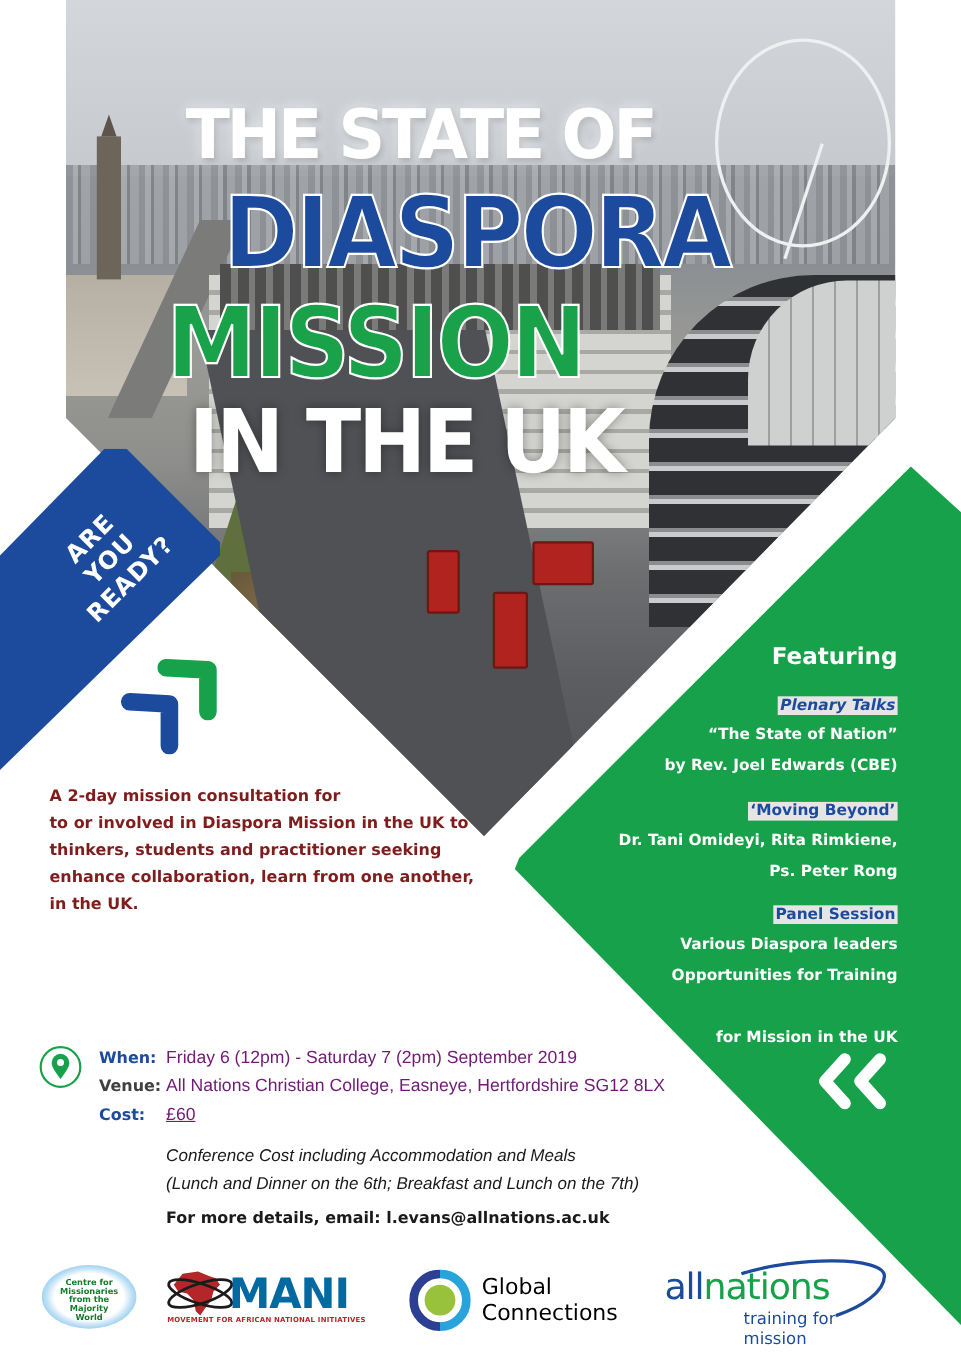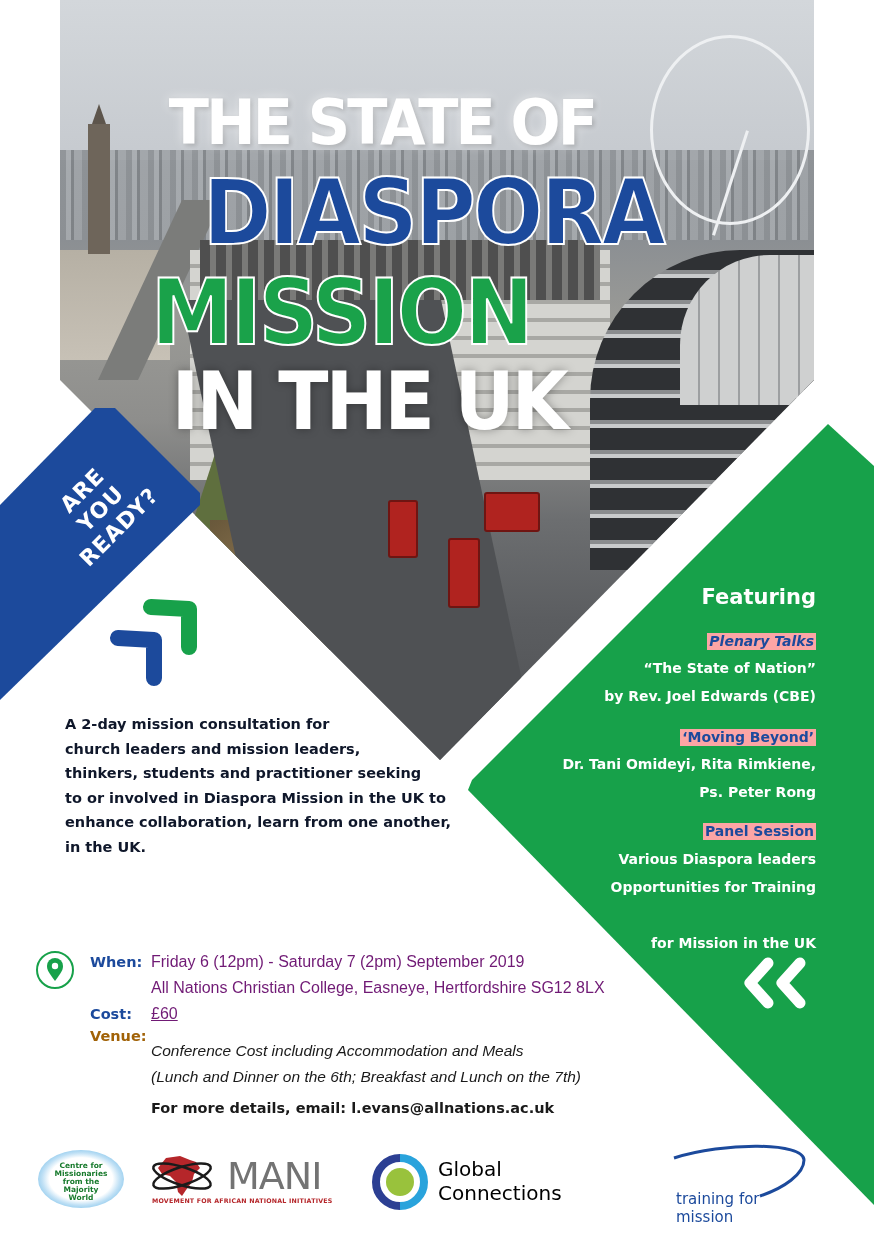--- a/index.html
+++ b/index.html
@@ -61,44 +61,44 @@
     .arrow-green { position:absolute; left:143px; top:597px; width:58px; height:58px; }
     .arrow-blue { position:absolute; left:110px; top:628px; width:58px; height:58px; }
 
     
     .green-panel { position:absolute; left:0; top:0; width:874px; height:1240px;
       clip-path: polygon(828px 424px, 874px 466px, 874px 1205px, 468px 790px, 472px 780px);
       background:#17a14a; }
     .feat { position:absolute; right:58px; text-align:right; color:#fff; font-weight:bold; font-family:"DejaVu Sans", sans-serif; }
     .feat-title { top:585px; font-size:21px; }
     .feat-line { font-size:14px; }
-    .tag { position:absolute; right:58px; background:#fca5a5; color:#1c4a9c; font-weight:bold; font-family:"DejaVu Sans", sans-serif; font-size:14px; padding:0 2px; line-height:17px; }
+    .tag { position:absolute; right:58px; background:#e5e5e5; color:#1c4a9c; font-weight:bold; font-family:"DejaVu Sans", sans-serif; font-size:14px; padding:0 2px; line-height:17px; }
     .tag.it { font-style:italic; }
     .chevrons { position:absolute; left:742px; top:955px; width:72px; height:56px; }
 
     
-    .desc { position:absolute; left:45px; top:712px; width:470px; font-family:"DejaVu Sans", sans-serif; font-weight:bold; font-size:14.5px; line-height:24.6px; color:#0f172a;margin-left:20px; }
+    .desc { position:absolute; left:45px; top:712px; width:470px; font-family:"DejaVu Sans", sans-serif; font-weight:bold; font-size:14.5px; line-height:24.6px; color:#7f1d1d; }
     .desc span { display:block; white-space:nowrap; }
 
     
     .pin { position:absolute; left:35px; top:950px; width:40px; height:40px; }
     .det { position:absolute; font-family:"Liberation Sans", sans-serif; font-size:16px; color:#701a75; }
     .det-label { position:absolute; left:90px; font-family:"DejaVu Sans", sans-serif; font-weight:bold; font-size:14.5px; }
     .lbl-blue { color:#1c4a9c; }
-    .lbl-green { color:#a16207;margin-top:48px; }
+    .lbl-green { color:#404040; }
     .note { position:absolute; left:151px; font-family:"Liberation Sans", sans-serif; font-style:italic; font-size:15.5px; color:#1a1a1a; }
     .email { position:absolute; left:151px; top:1100px; font-family:"DejaVu Sans", sans-serif; font-weight:bold; font-size:14.5px; color:#1a1a1a; }
 
     
     .logo { position:absolute; }
     .cmmw { left:38px; top:1150px; width:86px; height:58px; border-radius:50%;
       background: radial-gradient(ellipse at center, #ffffff 0, #ffffff 52%, #bfe0f5 64%, #7cc1ea 80%, #cfe8f7 100%); }
     .cmmw-text { position:absolute; left:0; top:12px; width:86px; text-align:center; color:#177a2c; font-weight:bold; font-size:7.5px; line-height:8px; font-family:"DejaVu Sans", sans-serif; }
     .mani { left:150px; top:1152px; width:190px; height:60px; }
-    .mani-word { position:absolute; left:58px; top:2px; font-family:"DejaVu Sans", sans-serif; font-weight:normal; font-size:38px; color:#737373; letter-spacing:-1px;padding-left:19px; }
+    .mani-word { position:absolute; left:58px; top:2px; font-family:"DejaVu Sans", sans-serif; font-weight:bold; font-size:38px; color:#0369a1; letter-spacing:-1px; }
     .mani-sub { position:absolute; left:2px; top:45px; font-family:"DejaVu Sans", sans-serif; font-weight:bold; font-size:6.3px; color:#b5262a; white-space:nowrap; letter-spacing:.2px; }
     .gc { left:372px; top:1152px; width:230px; height:60px; }
     .gc-text { position:absolute; left:66px; top:5px; font-family:"DejaVu Sans", sans-serif; font-size:20px; line-height:24px; color:#000000; }
     .an { left:604px; top:1144px; width:210px; height:70px; }
     .an-word { position:absolute; left:0; top:6px; font-family:"DejaVu Sans", sans-serif; font-size:33px; letter-spacing:-1px; }
     .an-all { color:#1c4a9c; }
     .an-nations { color:#17a14a; }
     .an-sub { position:absolute; left:40px; top:46px; font-family:"DejaVu Sans", sans-serif; font-size:15px; color:#1c4a9c;margin-left:32px; }
   </style>
 </head>
@@ -158,23 +158,22 @@
 <div class="feat feat-line" style="top:879px;text-align:right;">Opportunities for Training</div>
 <div class="feat feat-line" style="top:907px;margin-top:28px;">for Mission in the UK</div>
 
 <svg class="chevrons" viewBox="0 0 72 56">
   <path d="M26 8 L8 28 L26 48" fill="none" stroke="#ffffff" stroke-width="11" stroke-linecap="round" stroke-linejoin="round"></path>
   <path d="M58 8 L40 28 L58 48" fill="none" stroke="#ffffff" stroke-width="11" stroke-linecap="round" stroke-linejoin="round"></path>
 </svg>
 
 <div class="desc">
   <span>A 2-day mission consultation for</span>
-  <span>church leaders and mission leaders,</span>
+  <span>to or involved in Diaspora Mission in the UK to</span>
   <span>thinkers, students and practitioner seeking</span>
-  <span>to or involved in Diaspora Mission in the UK to</span>
   <span>enhance collaboration, learn from one another,</span>
   <span>in the UK.</span>
 </div>
 
 <svg class="pin" viewBox="0 0 40 40">
   <circle cx="20" cy="20" r="18" fill="none" stroke="#17a14a" stroke-width="2"></circle>
   <path d="M20 31 C14 23 12 20 12 16 A8 8 0 0 1 28 16 C28 20 26 23 20 31 Z" fill="#17a14a"></path>
   <circle cx="20" cy="16" r="3.2" fill="#ffffff"></circle>
 </svg>
 
@@ -218,14 +217,17 @@
   <div class="gc-text">
     <div>Global</div>
     <div>Connections</div>
   </div>
 </div>
 
 <div class="logo an">
   <svg style="position:absolute;left:60px;top:0;" width="150" height="60" viewBox="0 0 150 60">
     <path d="M10 14 C60 -2 140 -2 140 16 C140 30 120 44 96 52" fill="none" stroke="#1c4a9c" stroke-width="3"></path>
   </svg>
+  <div class="an-word">
+    <span class="an-all">all</span><span class="an-nations">nations</span>
+  </div>
   <div class="an-sub">training for mission</div>
 </div>
 
 </body></html>

